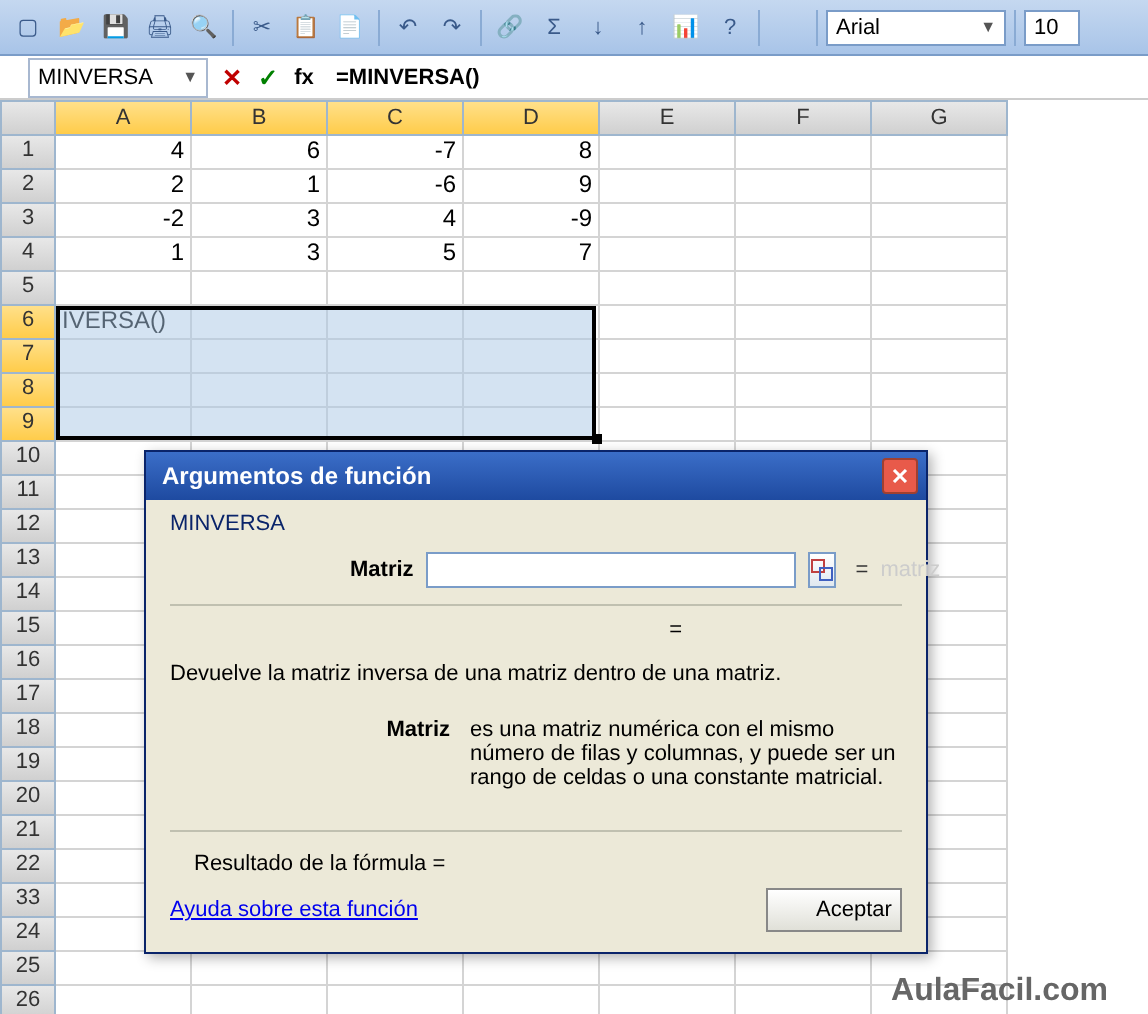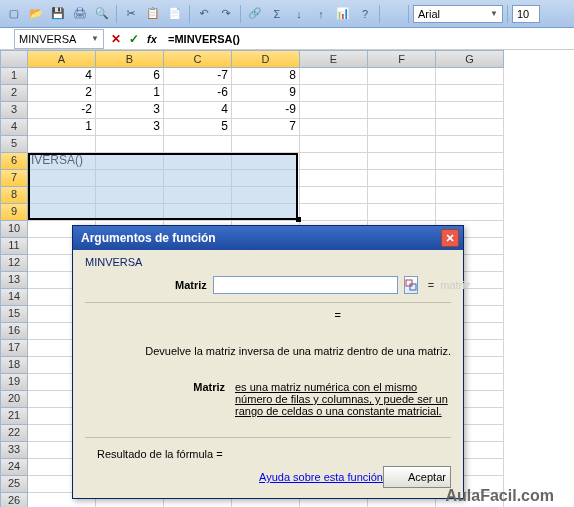--- a/index.html
+++ b/index.html
@@ -11,21 +11,21 @@
 .font-box { background: #fff; border: 1px solid #7A9CC8; width: 90px; height: 18px; padding: 1px 4px; font-size: 11px; display: flex; align-items: center; justify-content: space-between; }
 .size-box { background: #fff; border: 1px solid #7A9CC8; width: 28px; height: 18px; padding: 1px 4px; font-size: 11px; display: flex; align-items: center; }
 .chev { font-size: 8px; color: #555; }
 
 .formula-bar { height: 22px; display: flex; align-items: center; border-bottom: 1px solid #ccc; background: #fff; }
 .name-box { width: 90px; height: 20px; border: 1px solid #A8B8D0; background: #fff; display: flex; align-items: center; justify-content: space-between; padding: 0 4px; margin-left: 14px; font-size: 11px; }
 .fb-btns { display: flex; align-items: center; gap: 2px; margin: 0 4px; }
 .fb-btn { width: 16px; height: 16px; display: flex; align-items: center; justify-content: center; font-weight: bold; }
 .fb-x { color: #C00000; font-size: 12px; }
 .fb-check { color: #008000; font-size: 12px; }
-.fb-fx { color: #000; font-size: 11px; font-style: italic; }
+.fb-fx { color: #000; font-size: 11px; }
 .formula-input { flex: 1; height: 20px; border: none; padding: 0 4px; font-size: 11px; font-weight: bold; }
 
 .grid { position: relative; }
 .col-headers { display: flex; height: 18px; }
 .corner { width: 28px; height: 18px; background: linear-gradient(#E8E8E8,#D0D0D0); border: 1px solid #9EB6CE; }
 .col-h { width: 68px; height: 18px; background: linear-gradient(#E8E8E8,#D0D0D0); border: 1px solid #9EB6CE; border-left: none; text-align: center; font-size: 11px; line-height: 16px; color: #333; }
 .col-h.sel { background: linear-gradient(#FFE08A,#FFCC4A); }
 .row { display: flex; height: 17px; }
 .row-h { width: 28px; background: linear-gradient(#E8E8E8,#D0D0D0); border: 1px solid #9EB6CE; border-top: none; text-align: center; font-size: 11px; line-height: 15px; color: #333; }
 .row-h.sel { background: linear-gradient(#FFE08A,#FFCC4A); }
@@ -39,27 +39,27 @@
 .dlg-close { width: 18px; height: 18px; background: #E85A4A; border: 1px solid #A04030; border-radius: 2px; color: #fff; display: flex; align-items: center; justify-content: center; font-size: 11px; font-weight: bold; cursor: pointer; }
 .dlg-body { padding: 6px 12px 10px; }
 .dlg-func { color: #0A246A; font-size: 11px; margin-bottom: 8px; }
 .dlg-param { display: flex; align-items: center; gap: 6px; margin: 4px 0 8px 90px; }
 .dlg-param label { font-weight: bold; font-size: 11px; }
 .dlg-input { width: 200px; height: 18px; border: 1px solid #7A9CC8; background: #fff; padding: 0 3px; }
 .ref-btn { width: 18px; height: 18px; border: 1px solid #7A9CC8; background: linear-gradient(#fff,#E0E8F0); display: flex; align-items: center; justify-content: center; cursor: pointer; }
 .eq { font-size: 11px; color: #333; margin-left: 4px; }
 .placeholder { color: #ccc; font-size: 11px; }
 .dlg-hr { border-top: 1px solid #C0C0B0; margin: 6px 0; }
-.dlg-desc1 { font-size: 11px; margin: 24px 0; text-align: right; }
+.dlg-desc1 { font-size: 11px; margin: 10px 0; }
 .dlg-eq2 { text-align: right; margin-right: 110px; font-size: 11px; }
 .dlg-desc2 { display: flex; gap: 10px; font-size: 11px; margin: 16px 0 20px; }
 .dlg-desc2 .lbl { font-weight: bold; width: 140px; text-align: right; }
-.dlg-desc2 .txt { flex: 1; text-decoration: underline; }
+.dlg-desc2 .txt { flex: 1; }
 .dlg-result { font-size: 11px; margin: 10px 12px 6px; }
-.dlg-footer { display: flex; justify-content: flex-end; align-items: center; margin-top: 6px; }
+.dlg-footer { display: flex; justify-content: space-between; align-items: center; margin-top: 6px; }
 .dlg-link { color: #0000EE; text-decoration: underline; cursor: pointer; font-size: 11px; }
 .dlg-btns { display: flex; gap: 6px; }
 .dlg-btn { width: 68px; height: 22px; border: 1px solid #888; background: linear-gradient(#fff,#E0E0D8); font-size: 11px; cursor: pointer; padding-left: 20px; }
 
 .watermark { position: absolute; right: 20px; bottom: 2px; font-size: 16px; color: #666; font-weight: bold; }
 </style>
 </head>
 <body>
 
 <div class="toolbar">

